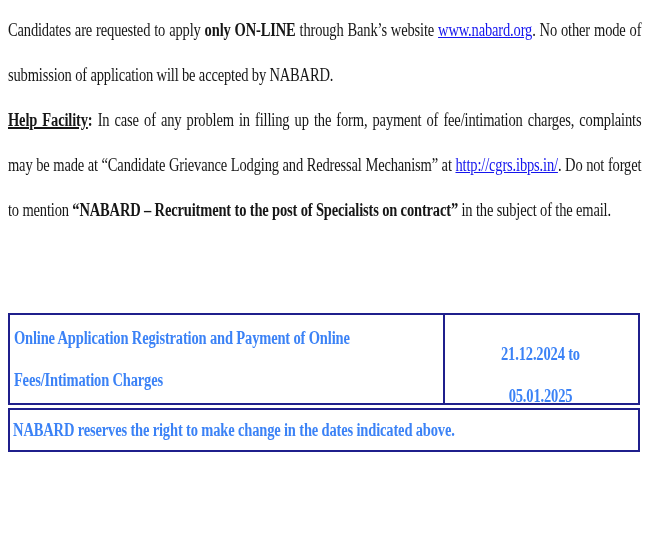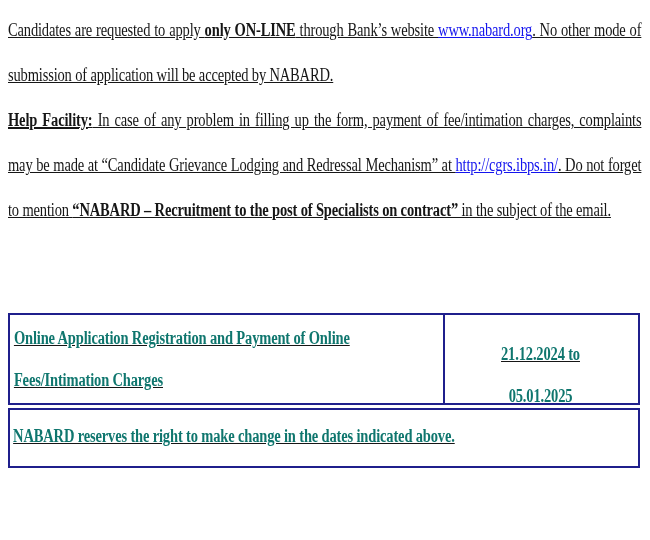--- a/index.html
+++ b/index.html
@@ -2,49 +2,49 @@
 <html><head>
 <meta charset="utf-8">
 <style>
   * { box-sizing: border-box; }
   html, body { margin: 0; padding: 0; }
   body {
     width: 650px; height: 540px; overflow: hidden;
     background: #ffffff; color: #161616;
     font-family: "Liberation Serif", "DejaVu Serif", serif;
   }
-  .page { position: relative; width: 650px; height: 540px; padding: 7px 0 0 8px; overflow: hidden; text-decoration: underline; }
+  .page { position: relative; width: 650px; height: 540px; padding: 7px 0 0 8px; overflow: hidden; }
 
   
   .squeeze { transform: scaleX(0.78); transform-origin: 0 0; width: 812px; letter-spacing: -0.2px; }
 
   .block-p1 { height: 90px; overflow: hidden; }
   .block-p2 { height: 180px; overflow: hidden; }
   .block-h  { height: 46px; overflow: hidden; }
 
   .para { margin: 0; font-size: 18.6px; line-height: 45px; text-align: justify; }
   .b { font-weight: bold; }
   .hf { font-weight: bold; text-decoration: underline; text-decoration-thickness: 2px; }
   .link { color: #1414ee; text-decoration: underline; cursor: pointer; }
   .heading {
     margin: 0; font-size: 19.5px; line-height: 45px; font-weight: bold;
     text-decoration: underline; text-decoration-thickness: 2.5px;
   }
 
-  .ttable { margin-top: 36px; width: 632px; font-weight: bold; font-size: 18.6px; color: #0f766e; }
+  .ttable { margin-top: 36px; width: 632px; font-weight: bold; font-size: 18.6px; color: #3b82f6; }
   .trow1 { display: flex; border: 2px solid #1f1f8c; height: 92px; }
   .cell-event { width: 435px; border-right: 2px solid #1f1f8c; padding-top: 2px; overflow: hidden; }
   .cell-event .squeeze { width: 552px; line-height: 42px; padding-left: 5px; }
   .cell-dates { position: relative; width: 191px; overflow: hidden; padding-top: 18px; }
   .dates-inner {
     position: relative; width: 245px; left: -27px;
     transform: scaleX(0.78); transform-origin: 50% 0;
     text-align: center; line-height: 42px; letter-spacing: -0.2px;
   }
-  .trow2 { border: 2px solid #1f1f8c; margin-top: 3px; height: 60px; overflow: hidden; padding-top: 6px; }
+  .trow2 { border: 2px solid #1f1f8c; margin-top: 3px; height: 44px; overflow: hidden; padding-top: 0; }
   .trow2 .squeeze { width: 800px; line-height: 40px; padding-left: 4px; }
 </style>
 </head>
 <body>
 
 <div class="page">
 
   <div class="block-p1">
     <p class="para squeeze"><span>Candidates are requested to apply </span><span class="b">only ON-LINE</span><span> through Bank’s website </span><a class="link">www.nabard.org</a><span>.  No other mode of submission of application will be accepted by NABARD.</span></p>
   </div>

